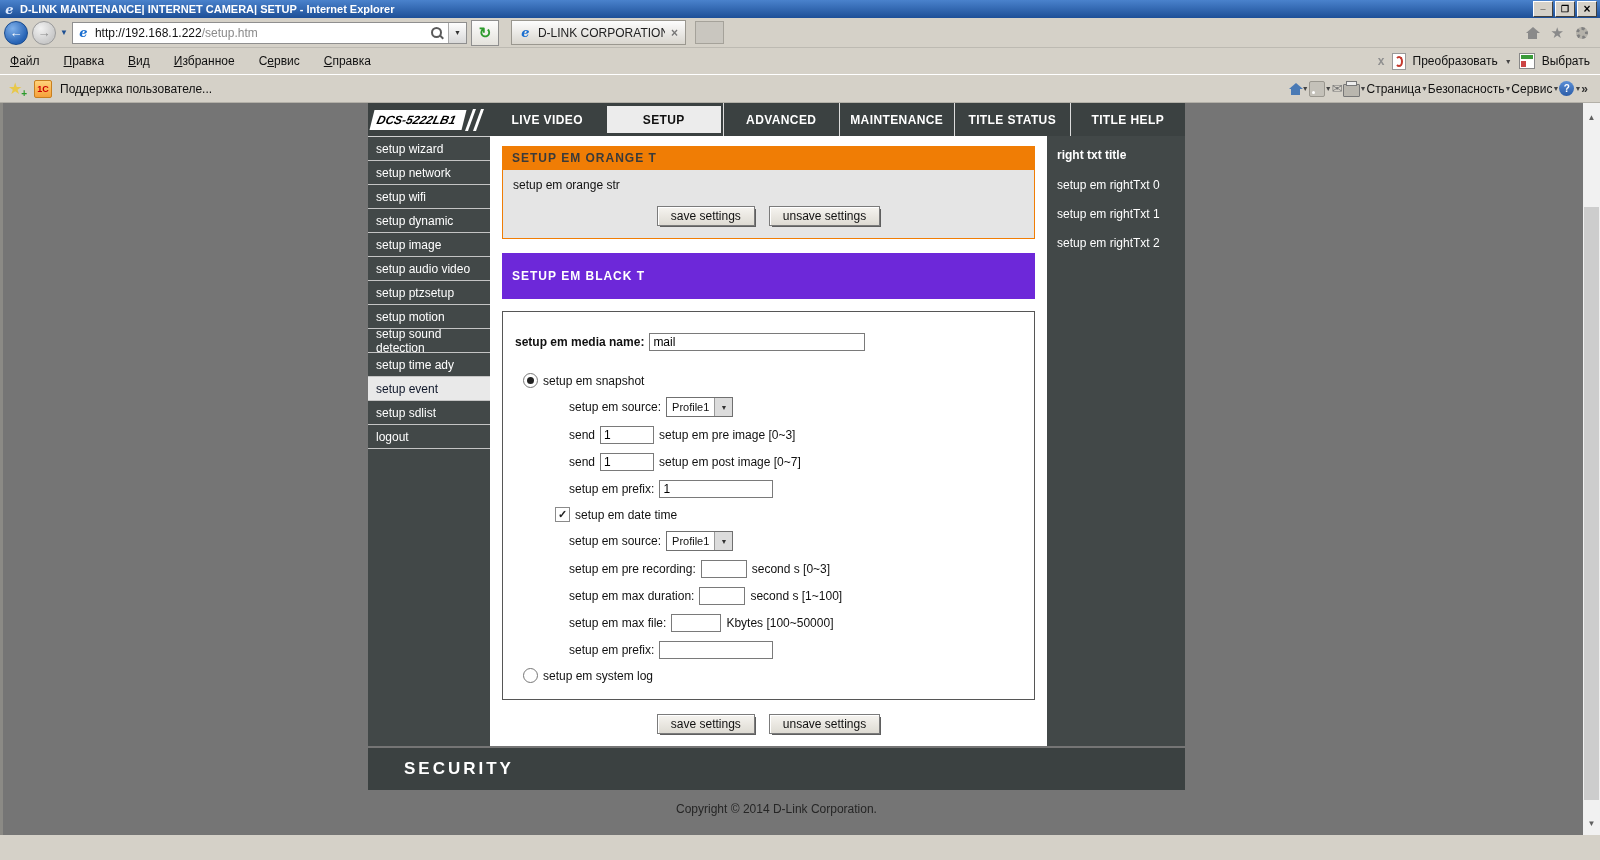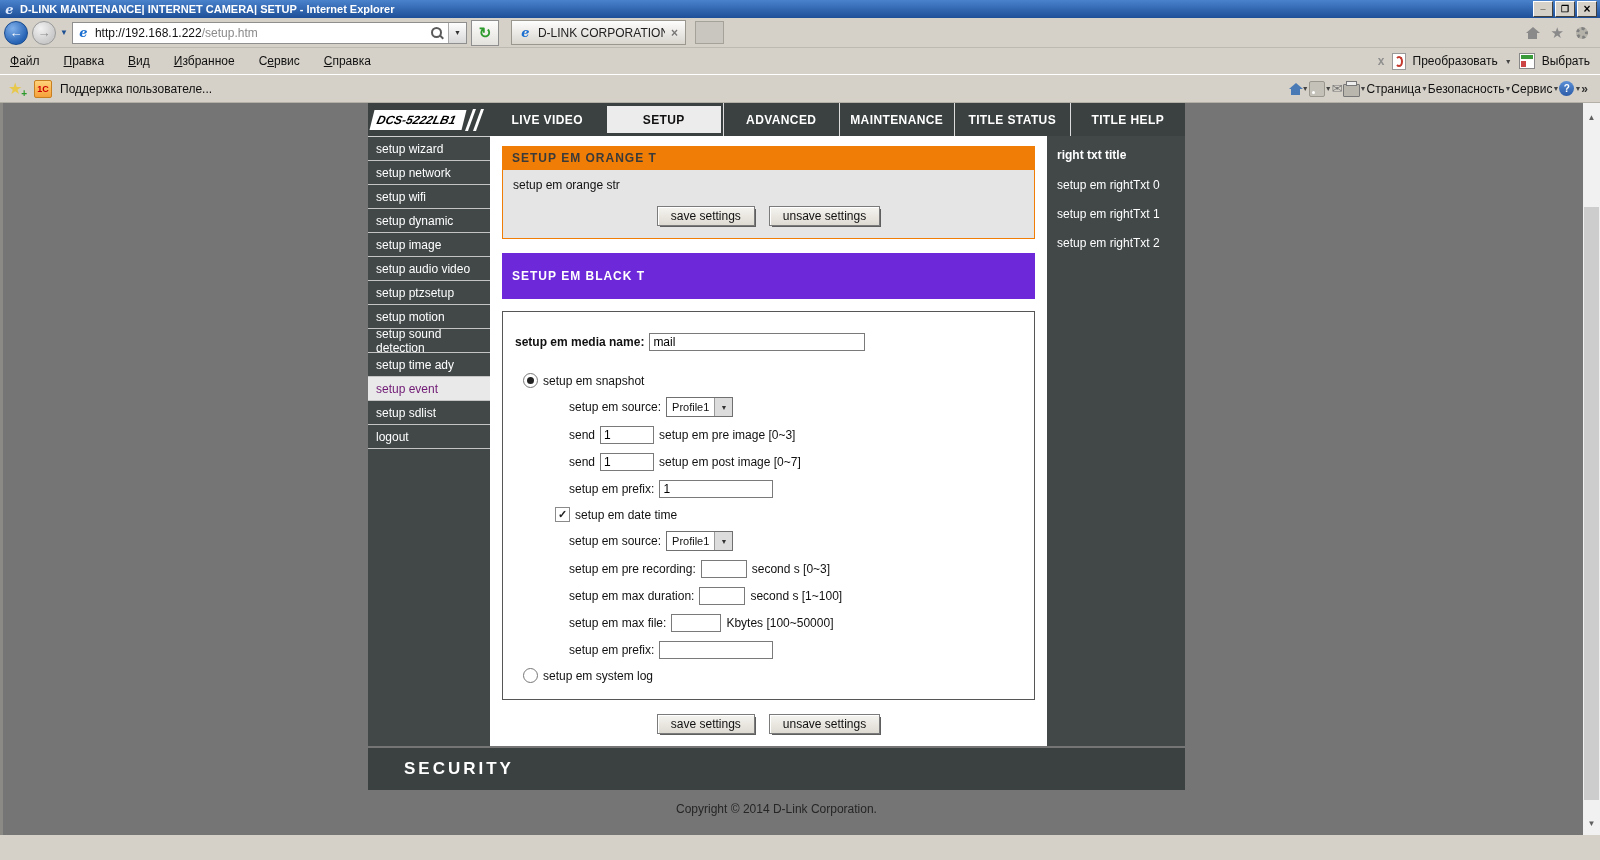--- a/index.html
+++ b/index.html
@@ -122,21 +122,21 @@
   .slash{width:3px;height:22px;background:#fff;transform:skewX(-20deg)}
   .tabs{flex:1;display:flex}
   .tabitem{flex:1;display:flex;align-items:center;justify-content:center;color:#fff;
     font-weight:bold;font-size:12px;border-left:1px solid #dcdcdc;letter-spacing:.4px}
   .tabitem.active{background:#ececec;color:#111;margin:3px 2px;border:none}
 
   .bodyrow{display:flex;align-items:stretch;min-height:569px;background:#fff}
   .sidebar{width:122px;background:#424848;border-top:1px solid #cfcfcf;flex:0 0 auto}
   .snav{height:23px;display:flex;align-items:center;padding-left:8px;color:#fff;font-size:12px;
     border-bottom:1px solid #c4c4c4;cursor:default}
-  .snav.active{background:#e9e9e9;color:#701a75}
+  .snav.active{background:#e9e9e9;color:#0f172a}
   .main{flex:1;padding:10px 12px 0;box-sizing:border-box;background:#fff}
   .rightpanel{width:138px;background:#424848;color:#fff;padding:10px 10px;box-sizing:border-box;
     font-size:12px;flex:0 0 auto}
   .rtitle{font-weight:bold;margin:2px 0 16px}
   .ritem{margin-bottom:15px}
 
   .otitle{background:#f07d05;color:#3a3a3a;font-weight:bold;font-size:12px;letter-spacing:1px;
     padding:5px 10px}
   .obody{background:#e5e5e5;border:1px solid #f07d05;border-top:none;padding:8px 10px 12px;font-size:12px}
   .btnrow{display:flex;justify-content:center;gap:14px;margin-top:14px}

